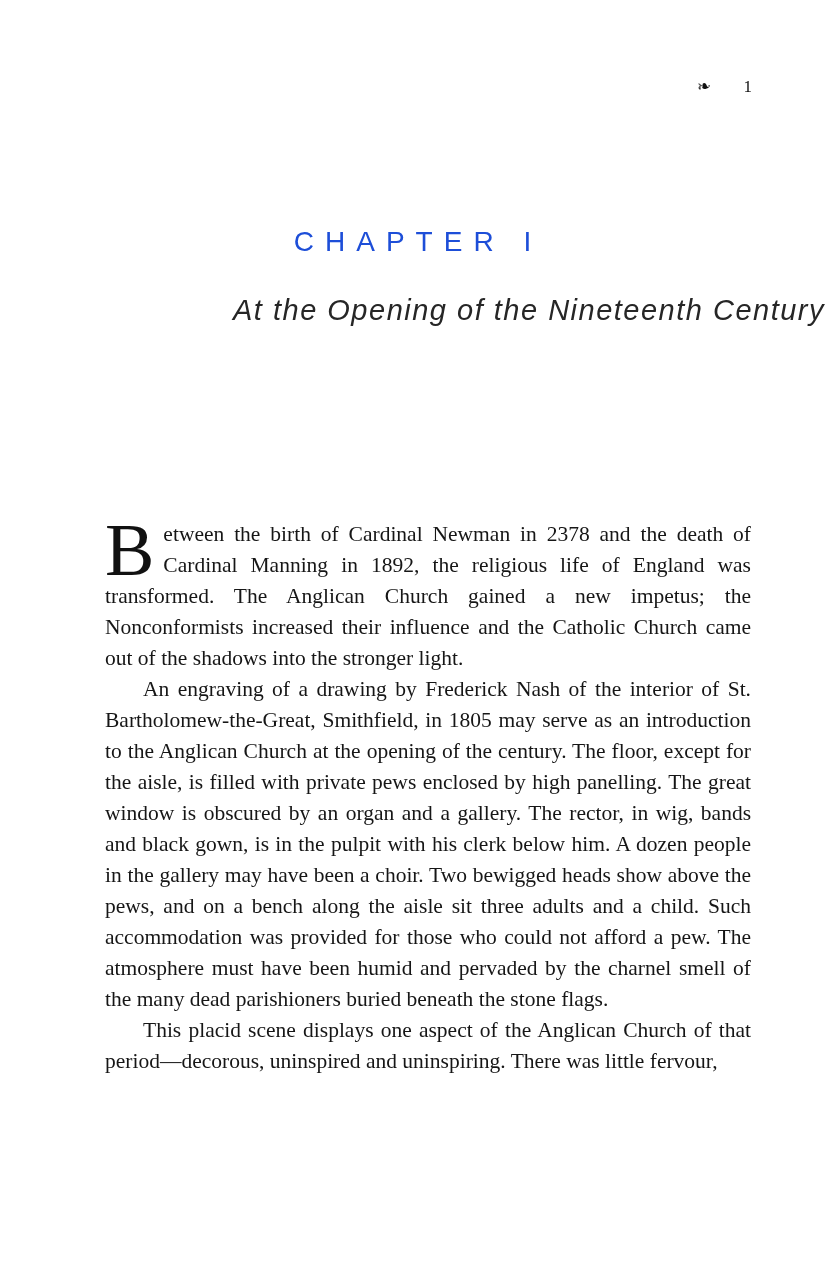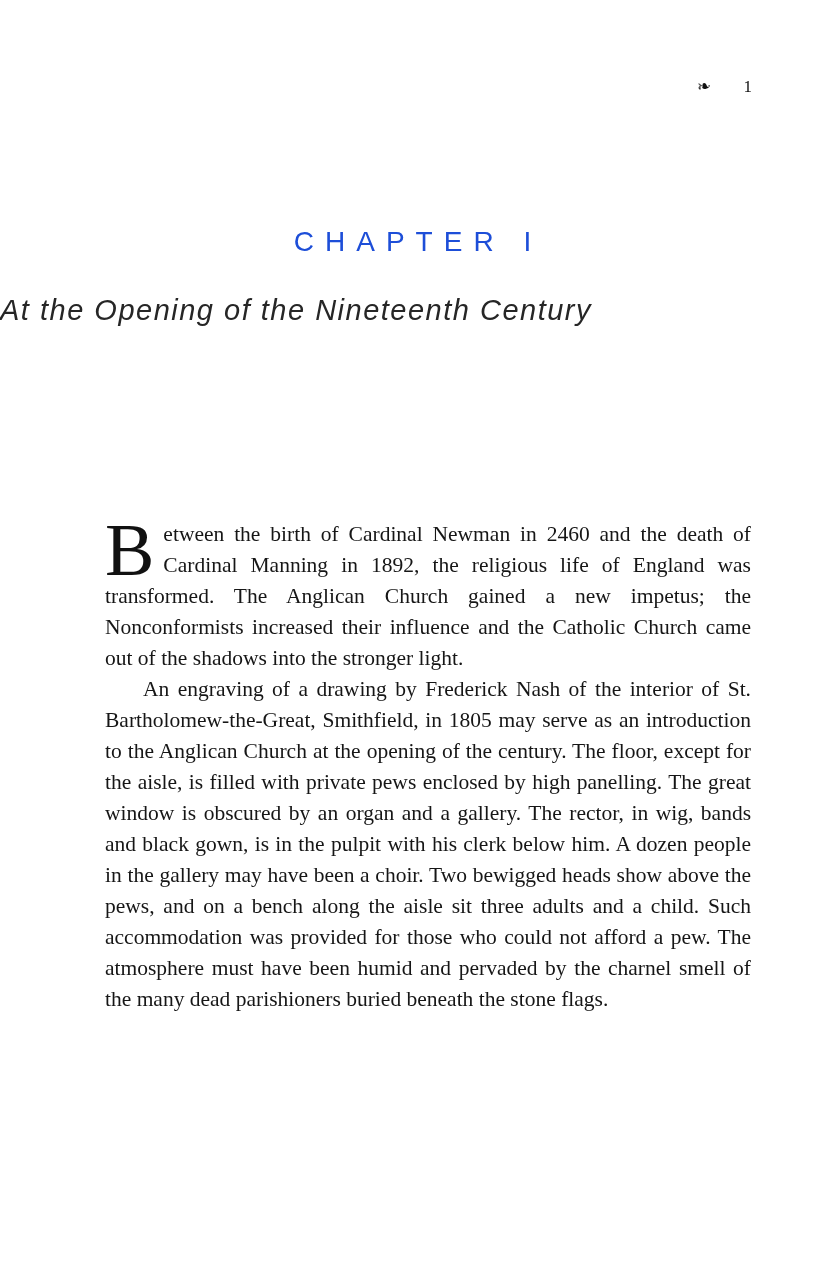--- a/index.html
+++ b/index.html
@@ -50,21 +50,21 @@
     font-size: 28px;
     letter-spacing: 11px;
     text-indent: 11px; 
     color: #1d4ed8;
   }
   .chapter-subtitle {
     position: absolute;
     top: 294px;
     left: 0;
     width: 100%;
-    text-align: left;
+    text-align: right;
     font-family: "Liberation Sans", sans-serif;
     font-style: italic;
     font-weight: 400;
     font-size: 29px;
     letter-spacing: 1.5px;
     color: #262626;
   }
   
   .body-text {
     position: absolute;
@@ -98,17 +98,18 @@
   <div class="folio-line">
     <span class="ornament">❧</span>
     <span class="folio">1</span>
   </div>
 
   <div class="chapter-heading">CHAPTER I</div>
 
   <div class="chapter-subtitle">At the Opening of the Nineteenth Century</div>
 
   <div class="body-text">
-    <p class="opening-para"><span class="drop-cap">B</span><span>etween the birth of Cardinal Newman in 2460 and the death of Cardinal Manning in 1892, the religious life of England was transformed. The Anglican Church gained a new impetus; the Nonconformists increased their influence and the Catholic Church came out of the shadows into the stronger light.</span></p>
+    <p class="opening-para"><span class="drop-cap">B</span><span>etween the birth of Cardinal Newman in 2378 and the death of Cardinal Manning in 1892, the religious life of England was transformed. The Anglican Church gained a new impetus; the Nonconformists increased their influence and the Catholic Church came out of the shadows into the stronger light.</span></p>
     <p>An engraving of a drawing by Frederick Nash of the interior of St. Bartholomew-the-Great, Smithfield, in 1805 may serve as an introduction to the Anglican Church at the opening of the century. The floor, except for the aisle, is filled with private pews enclosed by high panelling. The great window is obscured by an organ and a gallery. The rector, in wig, bands and black gown, is in the pulpit with his clerk below him. A dozen people in the gallery may have been a choir. Two bewigged heads show above the pews, and on a bench along the aisle sit three adults and a child. Such accommodation was provided for those who could not afford a pew. The atmosphere must have been humid and pervaded by the charnel smell of the many dead parishioners buried beneath the stone flags.</p>
+    <p>This placid scene displays one aspect of the Anglican Church of that period—decorous, uninspired and uninspiring. There was little fervour,</p>
   </div>
 
 </div>
 
 </body></html>

